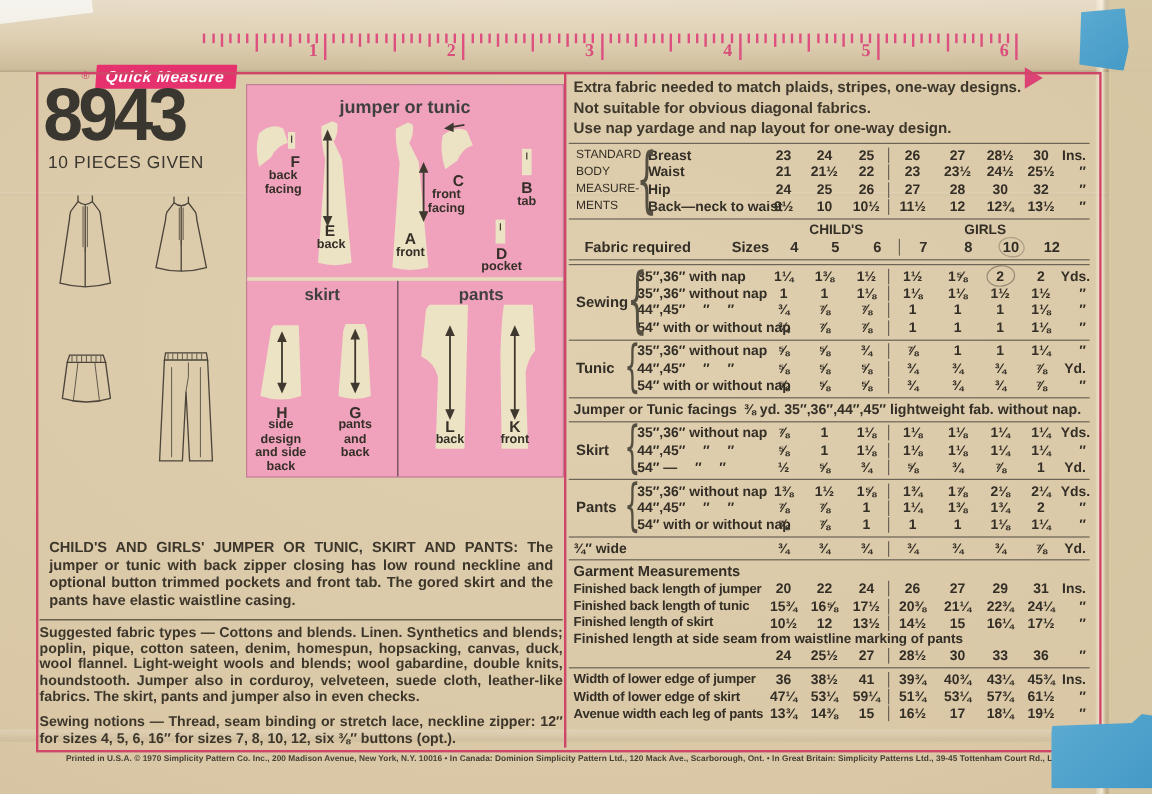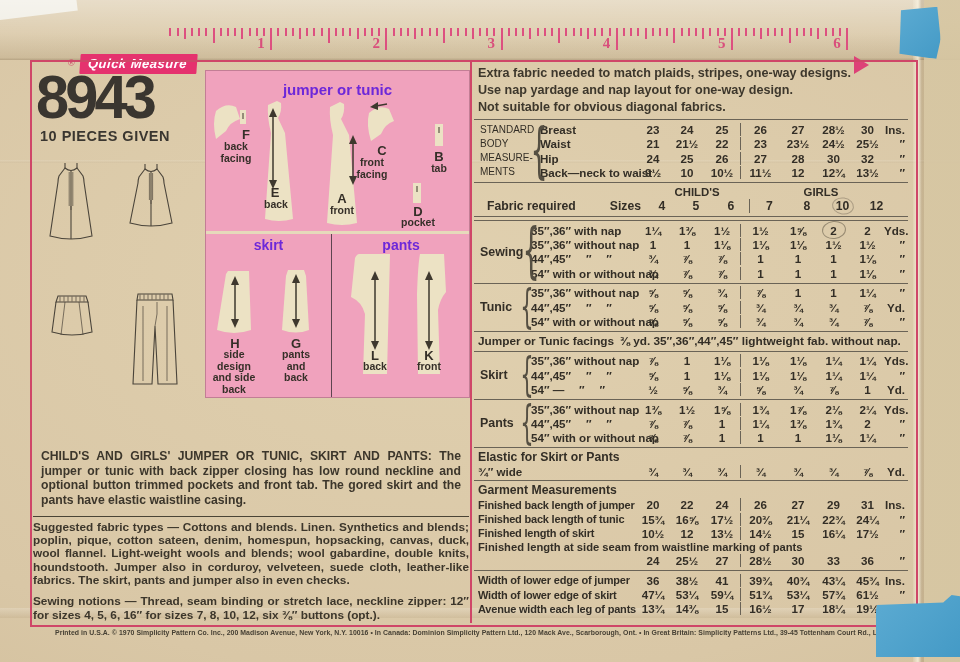--- a/index.html
+++ b/index.html
@@ -27,31 +27,31 @@
   .tape-top{left:899px;top:6px;width:42px;height:52px;transform:rotate(3deg);clip-path:polygon(2% 10%,88% 0,100% 62%,92% 100%,4% 94%);}
   .tape-bottom{left:876px;top:595px;width:84px;height:62px;border-top-left-radius:16px;clip-path:polygon(0 16%,80% 12%,90% 0,100% 2%,100% 100%,0 100%);}
 
   
   .frame{position:absolute;left:30px;top:60px;width:884px;height:563px;border:2px solid #cf4668;pointer-events:none;}
   .vdivider{position:absolute;left:470px;top:60px;width:2px;height:563px;background:#cf4668;}
 
   
   .left-col{position:absolute;left:30px;top:60px;width:440px;height:563px;color:#38332a;}
   .num8943{position:absolute;left:6px;top:6px;font-size:62px;line-height:1;font-weight:bold;letter-spacing:-4px;color:#3a3630;transform:scaleX(.96);transform-origin:left top;}
-  .pieces{position:absolute;left:10px;top:68px;font-size:14.5px;font-weight:bold;letter-spacing:.5px;color:#3a3630;}
+  .pieces{position:absolute;left:10px;top:68px;font-size:14.5px;font-weight:normal;letter-spacing:.5px;color:#3a3630;}
   .sketches{position:absolute;left:8px;top:100px;}
   .sk{stroke:#4a443a;stroke-width:1.1;fill:none;}
   .sk2{stroke:#4a443a;stroke-width:.7;fill:none;}
 
   .pink-panel{position:absolute;left:175px;top:10px;width:263px;height:326px;background:#f0a2bd;border:1px solid rgba(110,60,75,.35);}
   .sect{position:absolute;}
   .sect-top{left:0;top:0;width:263px;height:160px;border-bottom:3px solid #e6dabb;}
   .sect-skirt{left:0;top:163px;width:125px;height:163px;}
   .sect-pants{left:125px;top:163px;width:138px;height:163px;border-left:1.5px solid #5e4450;}
-  .sect-title{position:absolute;left:0;top:10px;width:100%;text-align:center;font-size:15px;font-weight:bold;color:#6d28d9;}
+  .sect-title{position:absolute;left:0;top:10px;width:100%;text-align:center;font-size:15px;font-weight:bold;color:#404040;}
   .sect-skirt .sect-title,.sect-pants .sect-title{top:3px;font-size:14px;}
   .piece{fill:#ece2c4;}
   .arr{stroke:#3e382e;stroke-width:1.5;}
   .arrh{fill:#3e382e;stroke:none;}
   .bh{stroke:#3e382e;stroke-width:1;}
   .pl{position:absolute;font-size:13px;font-weight:bold;color:#352f28;text-align:center;}
   .pt{position:absolute;font-size:10.5px;line-height:11.5px;font-weight:bold;color:#352f28;text-align:center;}
 
   .textblock{position:absolute;left:3px;top:381px;width:436px;color:#3c362b;text-align:justify;}
   .desc{font-size:12.2px;line-height:14.7px;font-weight:bold;margin:8px;}
@@ -347,22 +347,22 @@
       <p class="desc"><b>CHILD'S AND GIRLS' JUMPER OR TUNIC, SKIRT AND PANTS:</b><span> The jumper or tunic with back zipper closing has low round neckline and optional button trimmed pockets and front tab. The gored skirt and the pants have elastic waistline casing.</span></p>
       <hr class="tb-rule">
       <p class="para"><b>Suggested fabric types</b><span> — Cottons and blends. Linen. Synthetics and blends; poplin, pique, cotton sateen, denim, homespun, hopsacking, canvas, duck, wool flannel. Light-weight wools and blends; wool gabardine, double knits, houndstooth. Jumper also in corduroy, velveteen, suede cloth, leather-like fabrics. The skirt, pants and jumper also in even checks.</span></p>
       <p class="para"><b>Sewing notions</b><span> — Thread, seam binding or stretch lace, neckline zipper: 12″ for sizes 4, 5, 6, 16″ for sizes 7, 8, 10, 12, six ⅜″ buttons (opt.).</span></p>
     </div>
   </div>
 
   <div class="right-col">
     <div class="notes">
       <div>Extra fabric needed to match plaids, stripes, one-way designs.</div>
+      <div>Not suitable for obvious diagonal fabrics.</div>
       <div>Use nap yardage and nap layout for one-way design.</div>
-      <div>Not suitable for obvious diagonal fabrics.</div>
     </div>
     <div class="rule"></div>
 
     <div class="body-block">
       <div class="body-labels">
         <div>STANDARD</div>
         <div>BODY</div>
         <div>MEASURE-</div>
         <div>MENTS</div>
       </div>
@@ -607,21 +607,20 @@
             <span class="val gsep">1</span>
             <span class="val">1</span>
             <span class="val">1⅛</span>
             <span class="val">1¼</span>
             <span class="unit">″</span>
           </div>
         </div>
     </div>
     <div class="rule"></div>
 
-    <div class="sec-title">Elastic for Skirt or Pants</div>
     <div>
         <div class="frow">
           <span class="spec">¾″ wide</span>
           <span class="val">¾</span>
           <span class="val">¾</span>
           <span class="val">¾</span>
           <span class="val gsep">¾</span>
           <span class="val">¾</span>
           <span class="val">¾</span>
           <span class="val">⅞</span>

